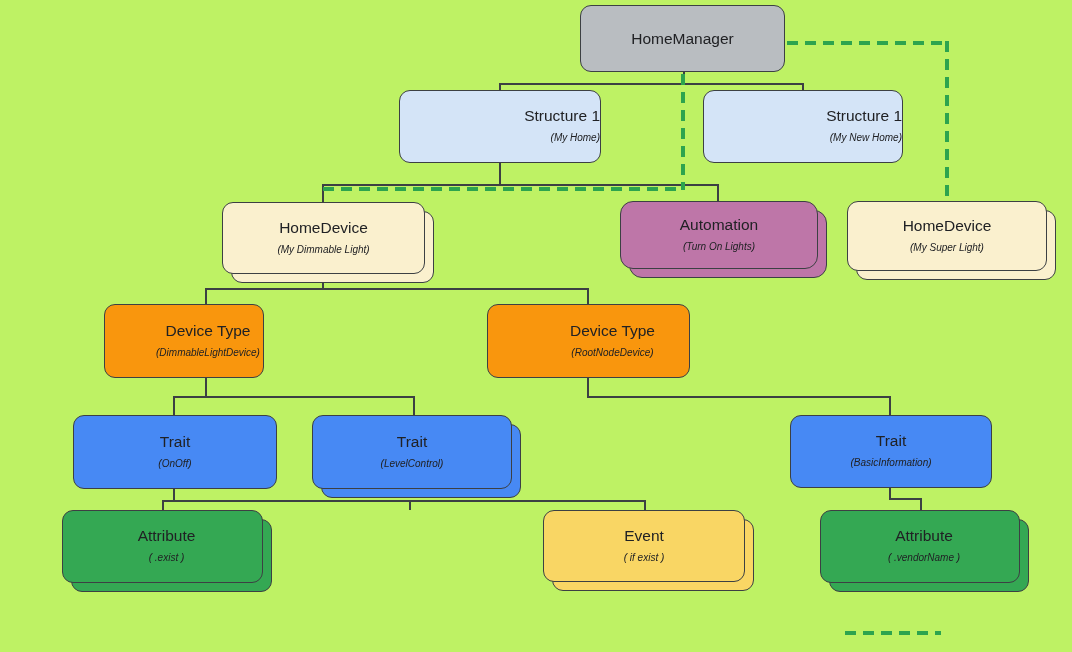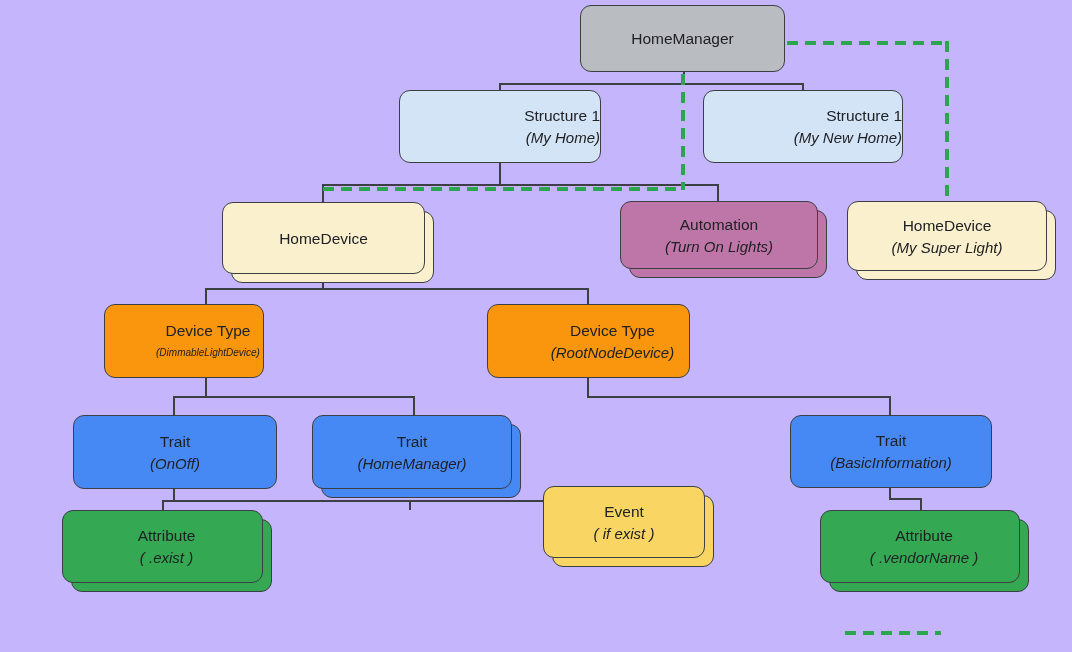--- a/index.html
+++ b/index.html
@@ -1,19 +1,19 @@
 <!DOCTYPE html>
 <html><head>
 <meta charset="utf-8">
 <style>
   * { margin:0; padding:0; box-sizing:border-box; }
   html,body { background:#ffffff; }
   body { font-family:"Liberation Sans","DejaVu Sans",sans-serif; }
   .canvas {
-    position:relative; width:1072px; height:652px; background:#c4b5fd; overflow:hidden;
+    position:relative; width:1072px; height:652px; background:#bef264; overflow:hidden;
   }
 
   
   .ln { position:absolute; background:#3c4043; z-index:1; }
   .ln.h { height:2px; }
   .ln.v { width:2px; }
 
   
   .gd { position:absolute; z-index:2; }
   .gd.h { height:4px;
@@ -25,48 +25,48 @@
   .node { position:absolute; z-index:3; }
   .node .ghost, .node .face {
     position:absolute; inset:0; border:1.8px solid #3c4043; border-radius:11px;
   }
   .node .ghost { transform:translate(9px,9px); }
   .node .face {
     display:flex; flex-direction:column; align-items:center; justify-content:center;
     text-align:center; gap:1px;
   }
   .t1 { font-size:15.5px; font-weight:500; color:#202124; line-height:21px; white-space:nowrap; }
-  .t2 { font-size:15px; font-style:italic; color:#202124; line-height:21px; white-space:nowrap; }
+  .t2 { font-size:10px; font-style:italic; color:#202124; line-height:21px; white-space:nowrap; }
   .t2:empty { display:none; }
 
   .c-gray   .face, .c-gray   .ghost { background:#b9bdc1; }
   .c-blue-l .face, .c-blue-l .ghost { background:#d4e4f7;align-items:flex-end; }
   .c-cream  .face, .c-cream  .ghost { background:#faf0ce;align-items:center; }
-  .c-mauve  .face, .c-mauve  .ghost { background:#be76a8; }
+  .c-mauve  .face, .c-mauve  .ghost { background:#be76a8;border-radius:13px; }
   .c-orange .face, .c-orange .ghost { background:#f9960d;padding-left:48px; }
   .c-blue   .face, .c-blue   .ghost { background:#4789f4; }
   .c-green  .face, .c-green  .ghost { background:#34a853;padding-left:8px; }
   .c-red    .face, .c-red    .ghost { background:#ea4335; }
   .c-yellow .face, .c-yellow .ghost { background:#f9d664; }
 
   
   #n-homemanager { left:580px; top:5px;  width:205px; height:67px; }
   #n-s1  { left:399px; top:90px;  width:202px; height:73px; }
   #n-s2  { left:703px; top:90px;  width:200px; height:73px; }
   #n-hd1 { left:222px; top:202px; width:203px; height:72px; }
   #n-auto{ left:620px; top:201px; width:198px; height:68px; }
   #n-hd2 { left:847px; top:201px; width:200px; height:70px; }
   #n-dt1 { left:104px; top:304px; width:160px; height:74px; }
   #n-dt2 { left:487px; top:304px; width:203px; height:74px; }
   #n-t1  { left:73px;  top:415px; width:204px; height:74px; }
   #n-t2  { left:312px; top:415px; width:200px; height:74px; }
   #n-t3  { left:790px; top:415px; width:202px; height:73px; }
   #n-a1  { left:62px;  top:510px; width:201px; height:73px; }
   #n-c1  { left:308px; top:510px; width:200px; height:73px; }
-  #n-e1  { left:543px; top:486px; width:162px; height:72px; }
+  #n-e1  { left:543px; top:510px; width:202px; height:72px; }
   #n-a2  { left:820px; top:510px; width:200px; height:73px; }
   #n-dt1 .t2 { font-size:10px; }
 
   
   .note {
     position:absolute; left:22px; top:623px; width:1040px;
     font-size:15.5px; font-weight:bold; color:#202124; z-index:3;
   }
   .note-dash {
     position:absolute; left:845px; top:631px; width:96px; height:4px; z-index:3;
@@ -134,20 +134,21 @@
     <div class="face">
       <div class="t1">Structure 1</div>
       <div class="t2">(My New Home)</div>
     </div>
   </div>
 
   <div class="node c-cream" id="n-hd1">
     <div class="ghost"></div>
     <div class="face">
       <div class="t1">HomeDevice</div>
+      <div class="t2">(My Dimmable Light)</div>
     </div>
   </div>
 
   <div class="node c-mauve" id="n-auto">
     <div class="ghost"></div>
     <div class="face">
       <div class="t1">Automation</div>
       <div class="t2">(Turn On Lights)</div>
     </div>
   </div>
@@ -178,21 +179,21 @@
     <div class="face">
       <div class="t1">Trait</div>
       <div class="t2">(OnOff)</div>
     </div>
   </div>
 
   <div class="node c-blue" id="n-t2">
     <div class="ghost"></div>
     <div class="face">
       <div class="t1">Trait</div>
-      <div class="t2">(HomeManager)</div>
+      <div class="t2">(LevelControl)</div>
     </div>
   </div>
 
   <div class="node c-blue" id="n-t3">
     <div class="face">
       <div class="t1">Trait</div>
       <div class="t2">(BasicInformation)</div>
     </div>
   </div>
 

